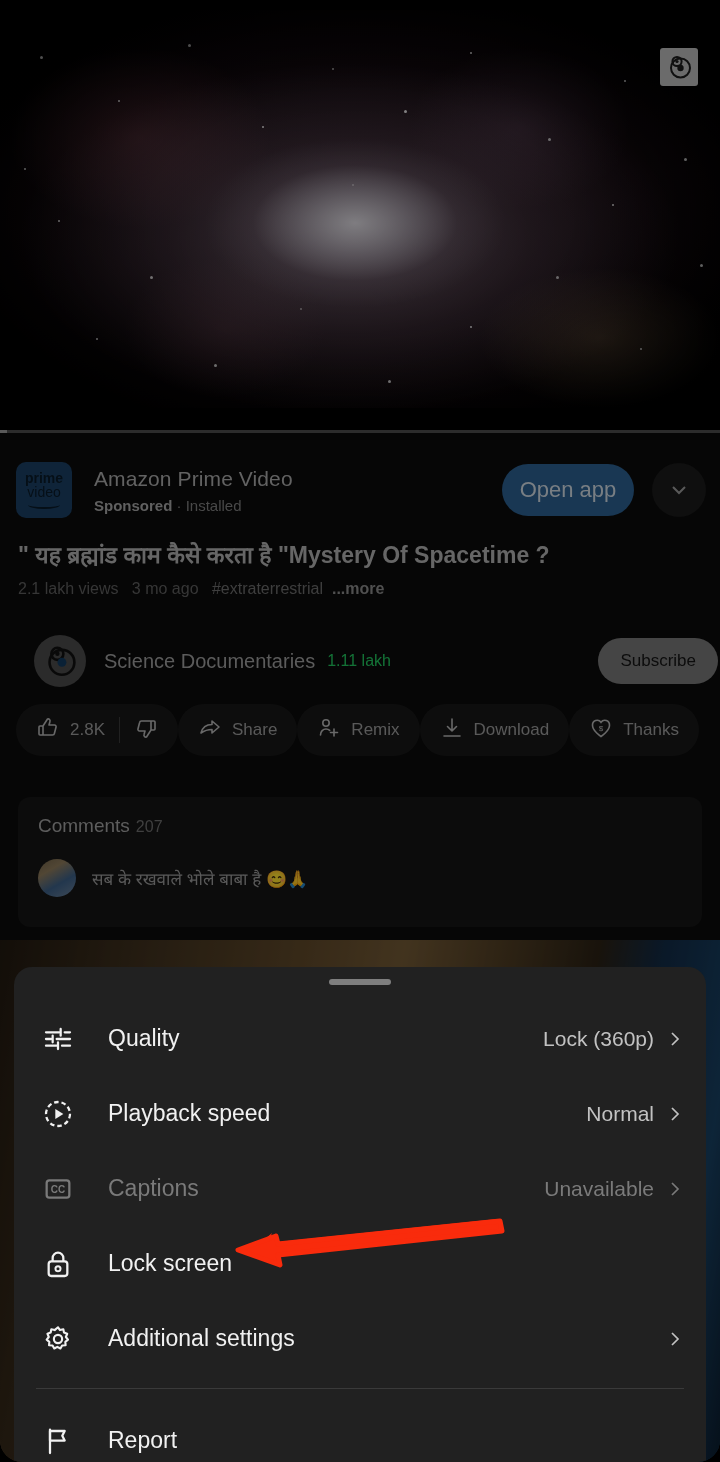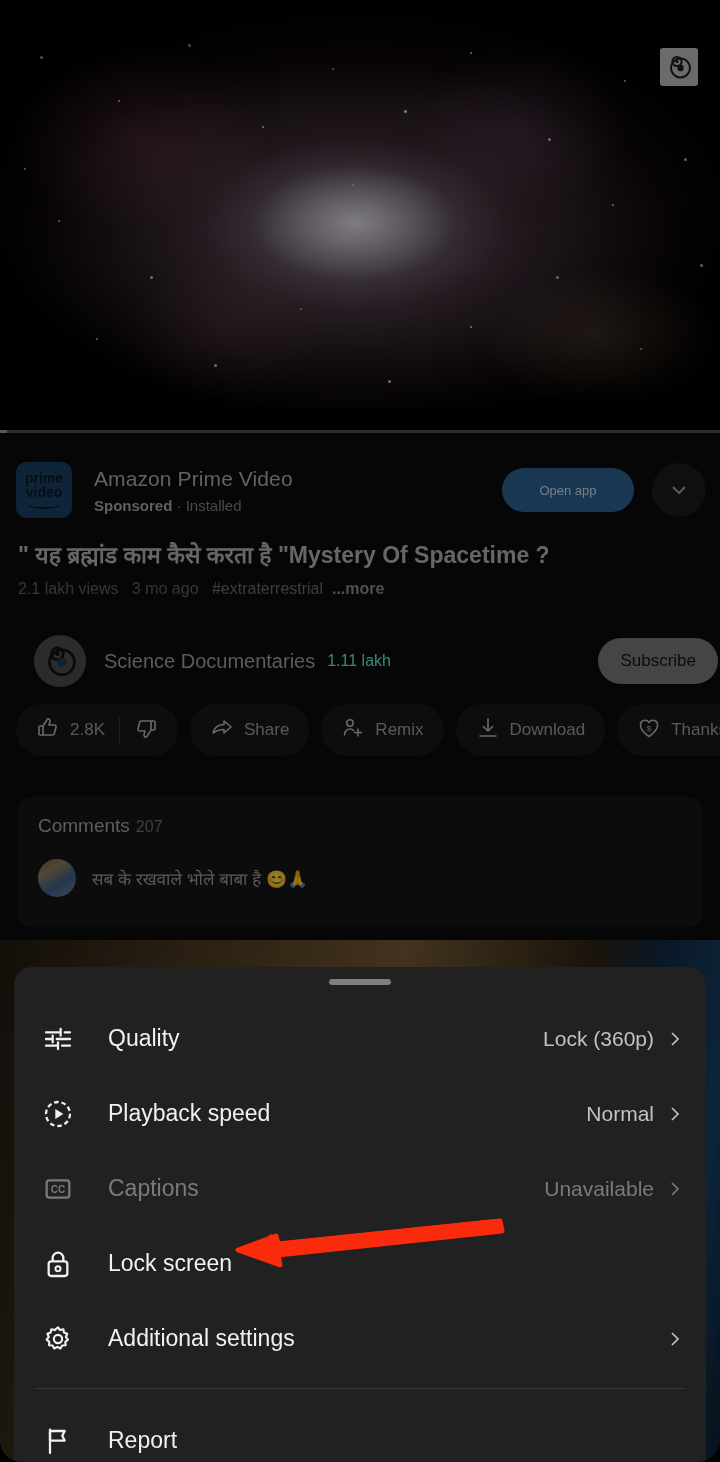--- a/index.html
+++ b/index.html
@@ -46,57 +46,57 @@
   .meta { position:absolute; left:0; top:433px; width:720px; height:507px; background:#0b0b0b; }
 
   
   .ad-row { position:absolute; left:0; top:15px; width:720px; height:84px; display:flex; align-items:center; }
   .ad-logo {
     width: 56px; height: 56px; margin-left: 16px; border-radius: 10px;
     background: #1b3f63; display:flex; flex-direction:column; align-items:center; justify-content:center;
     color:#0a1a28; line-height: 1.0; flex: 0 0 auto;
   }
   .ad-logo .l1 { font-size: 14px; font-weight: 700; }
-  .ad-logo .l2 { font-size: 14px; font-weight: 700; }
+  .ad-logo .l2 { font-size: 14px; font-weight: 400; }
   .ad-logo .smile { margin-top:2px; width:32px; height:8px; border-bottom: 2px solid #0a1a28; border-radius: 0 0 50% 50%; }
   .ad-text { margin-left: 22px; flex: 1 1 auto; }
   .ad-title { color: #a9a9a9; font-size: 21px; letter-spacing:.1px; }
   .ad-sub { margin-top: 6px; font-size: 15px; color:#7e7e7e; }
   .ad-sub b { color:#a5a5a5; font-weight: 700; }
   .open-app {
-    width: 132px; height: 44px; border-radius: 26px; background:#2b5f8f;
-    color:#cfd9e2; font-size:13px; display:flex; align-items:center; justify-content:center;
+    width: 132px; height: 52px; border-radius: 26px; background:#2b5f8f;
+    color:#cfd9e2; font-size:22px; display:flex; align-items:center; justify-content:center;
     flex: 0 0 auto;
   }
   .ad-chevron {
     width: 54px; height: 54px; border-radius: 50%; background:#1a1a1a;
     margin-left: 18px; margin-right: 14px; flex: 0 0 auto;
     display:flex; align-items:center; justify-content:center;
   }
 
   
   .title-block { position:absolute; left:0; top:108px; width:720px; padding: 0 18px; }
   .video-title { color:#b0b0b0; font-size: 23px; font-weight: 700; line-height: 1.25; }
   .video-stats { margin-top: 10px; color:#5e5e5e; font-size: 16px; }
   .video-stats .tag { color:#6b6b6b; }
   .video-stats .more { color:#8a8a8a; font-weight:700; }
 
   
   .channel-row { position:absolute; left:16px; top:195px; width:720px; height:66px; display:flex; align-items:center; padding: 0 18px; }
   .ch-avatar { width:52px; height:52px; border-radius:50%; background:#4a4a4a; display:flex; align-items:center; justify-content:center; flex:0 0 auto; }
   .ch-name { margin-left: 18px; color:#9e9e9e; font-size:20px; }
-  .ch-subs { margin-left: 12px; color:#5eead4; font-size:16px; }
+  .ch-subs { margin-left: 12px; color:#22c55e; font-size:16px; }
   .ch-spacer { flex:1 1 auto; }
   .subscribe-btn {
     height: 46px; padding: 0 22px; border-radius: 23px; background:#787878;
     color:#151515; font-size:17px; display:flex; align-items:center; justify-content:center; flex:0 0 auto;
   }
 
   
-  .chips { position:absolute; left:0; top:270px; width:720px; height:54px; display:flex; align-items:center; gap:12px; padding-left:16px; }
+  .chips { position:absolute; left:0; top:270px; width:720px; height:54px; display:flex; align-items:center; padding-left:16px; }
   .chip {
     height: 52px; border-radius: 26px; background:#181818; color:#9a9a9a;
     display:flex; align-items:center; gap:10px; padding: 0 20px; font-size:17px; flex:0 0 auto; white-space:nowrap;
   }
   .chip .divider { width:1px; height:26px; background:#3a3a3a; margin: 0 4px; }
 
   
   .comments { position:absolute; left:18px; top:364px; width:684px; height:130px; background:#151515; border-radius:12px; padding: 18px 20px; }
   .comments-head { color:#a0a0a0; font-size:19px; }
   .comments-head .count { color:#6e6e6e; font-size:16px; margin-left:6px; }

